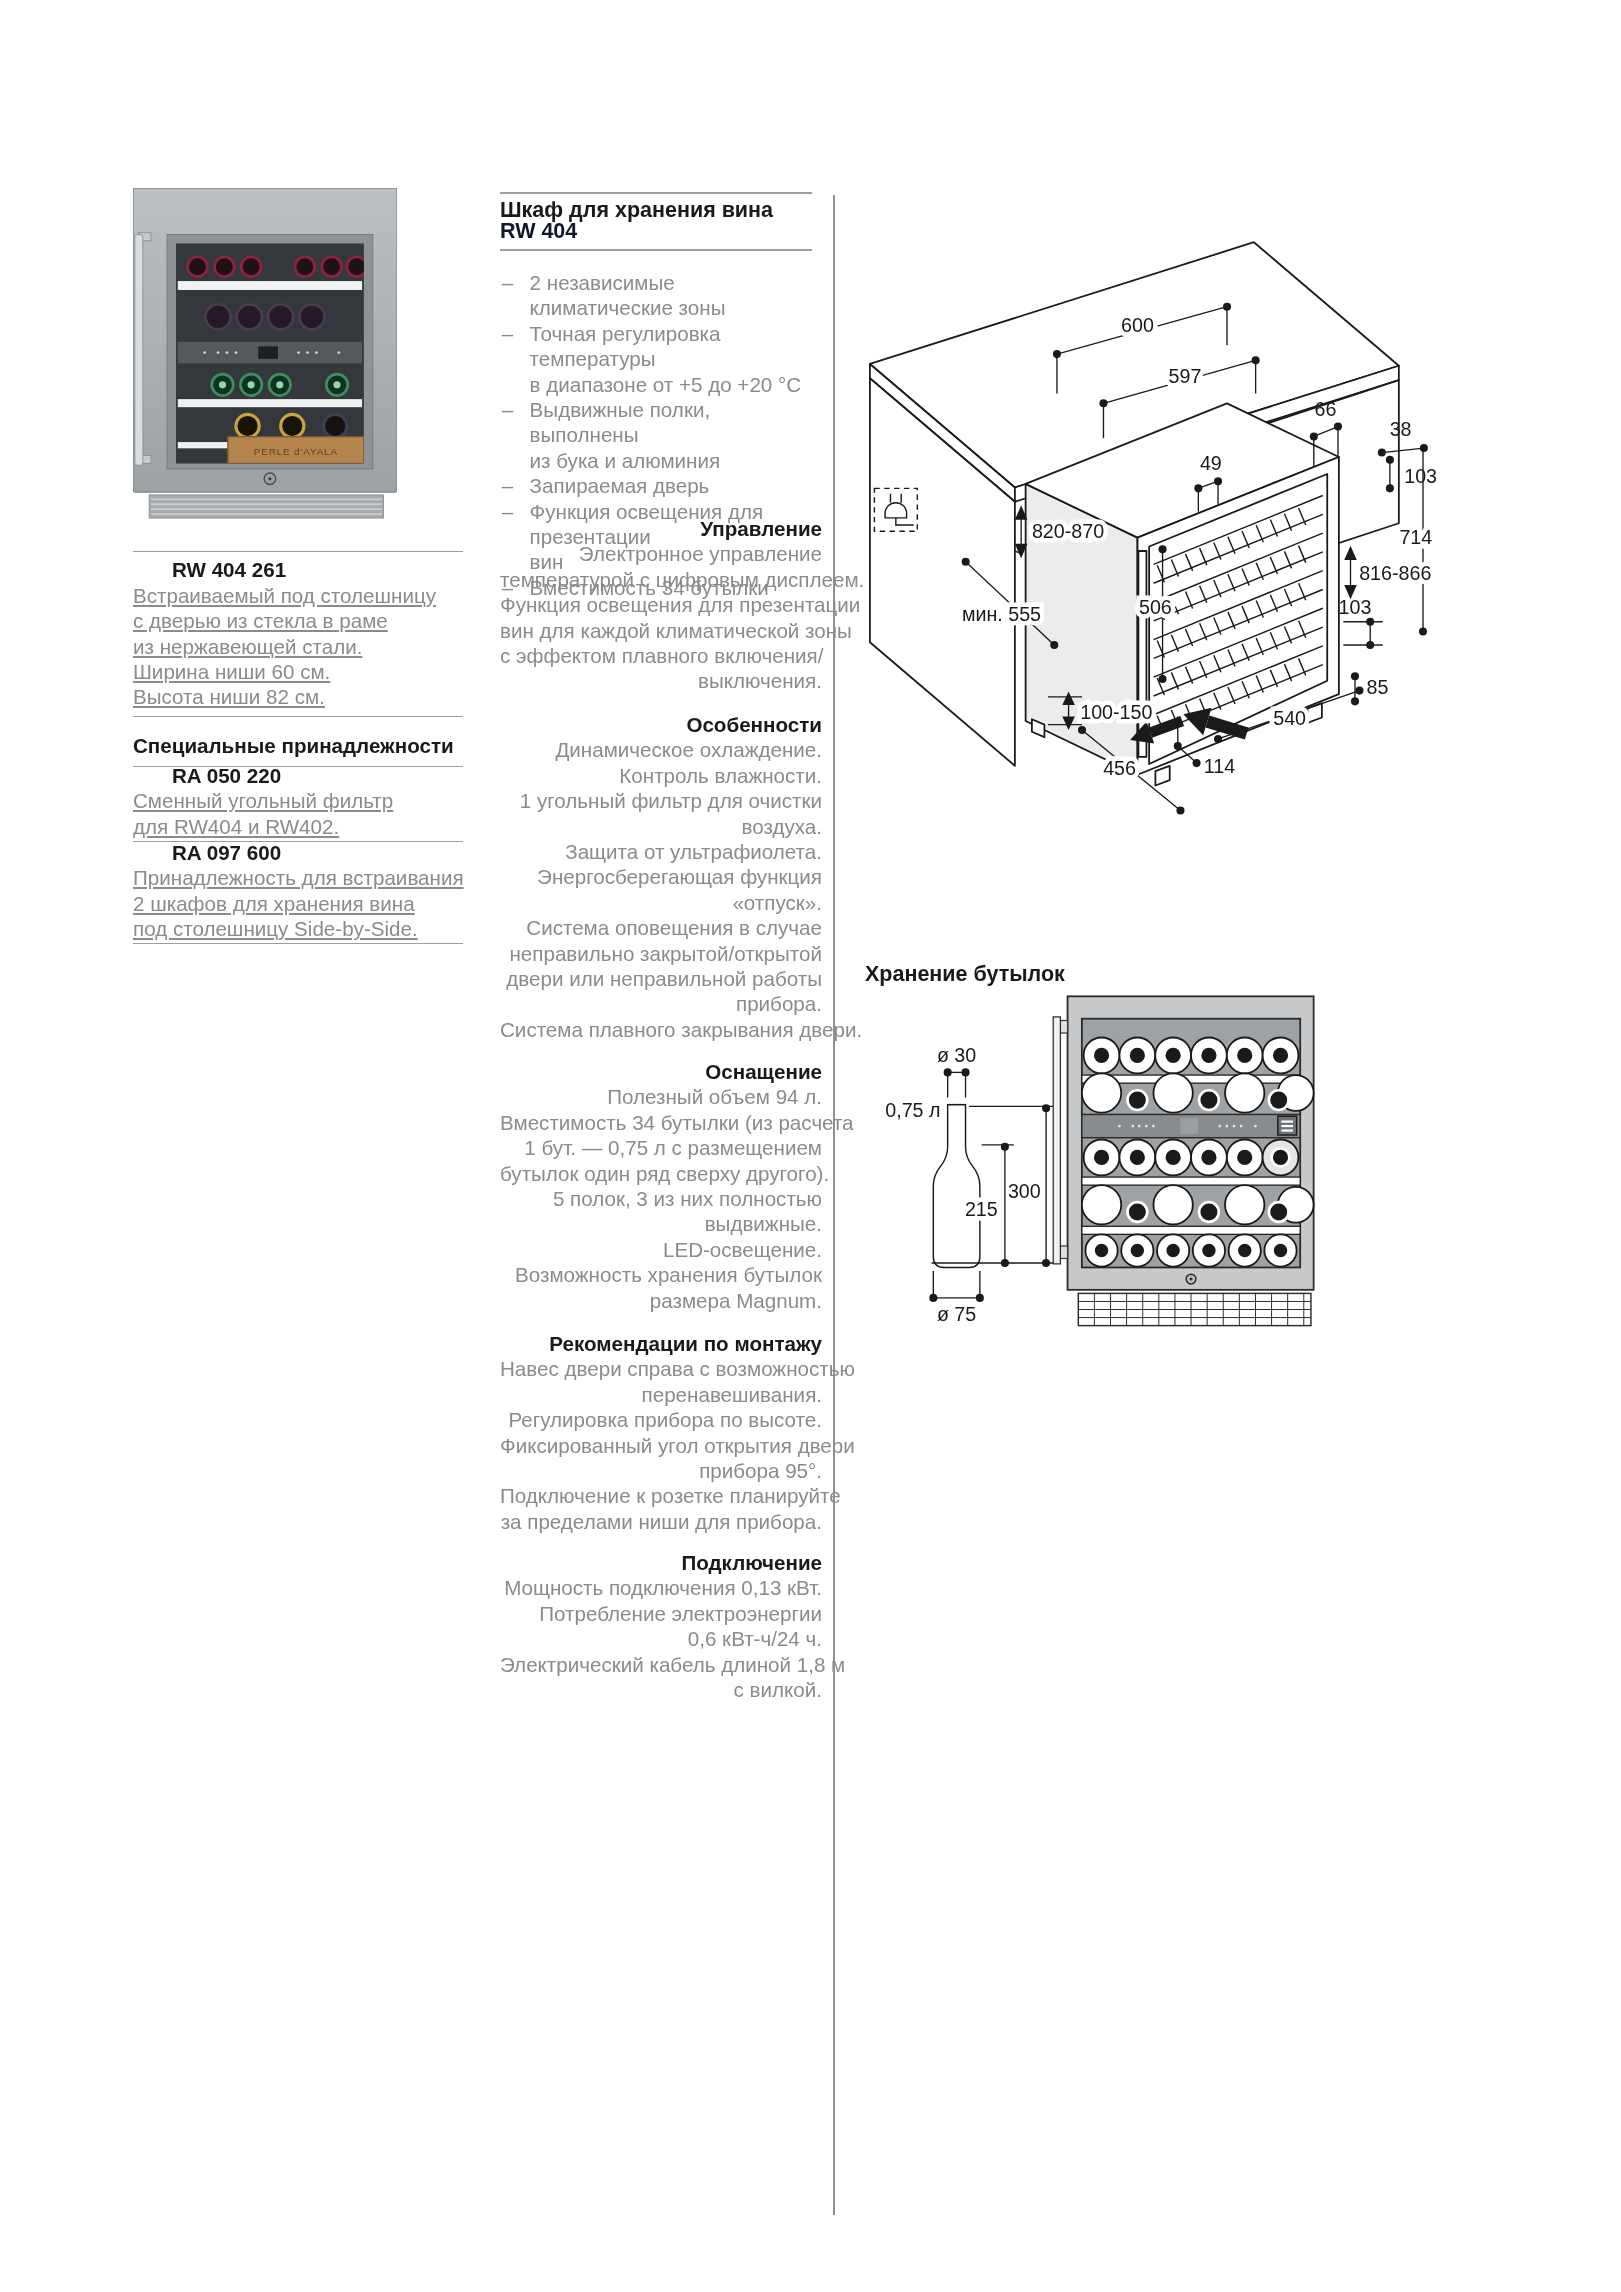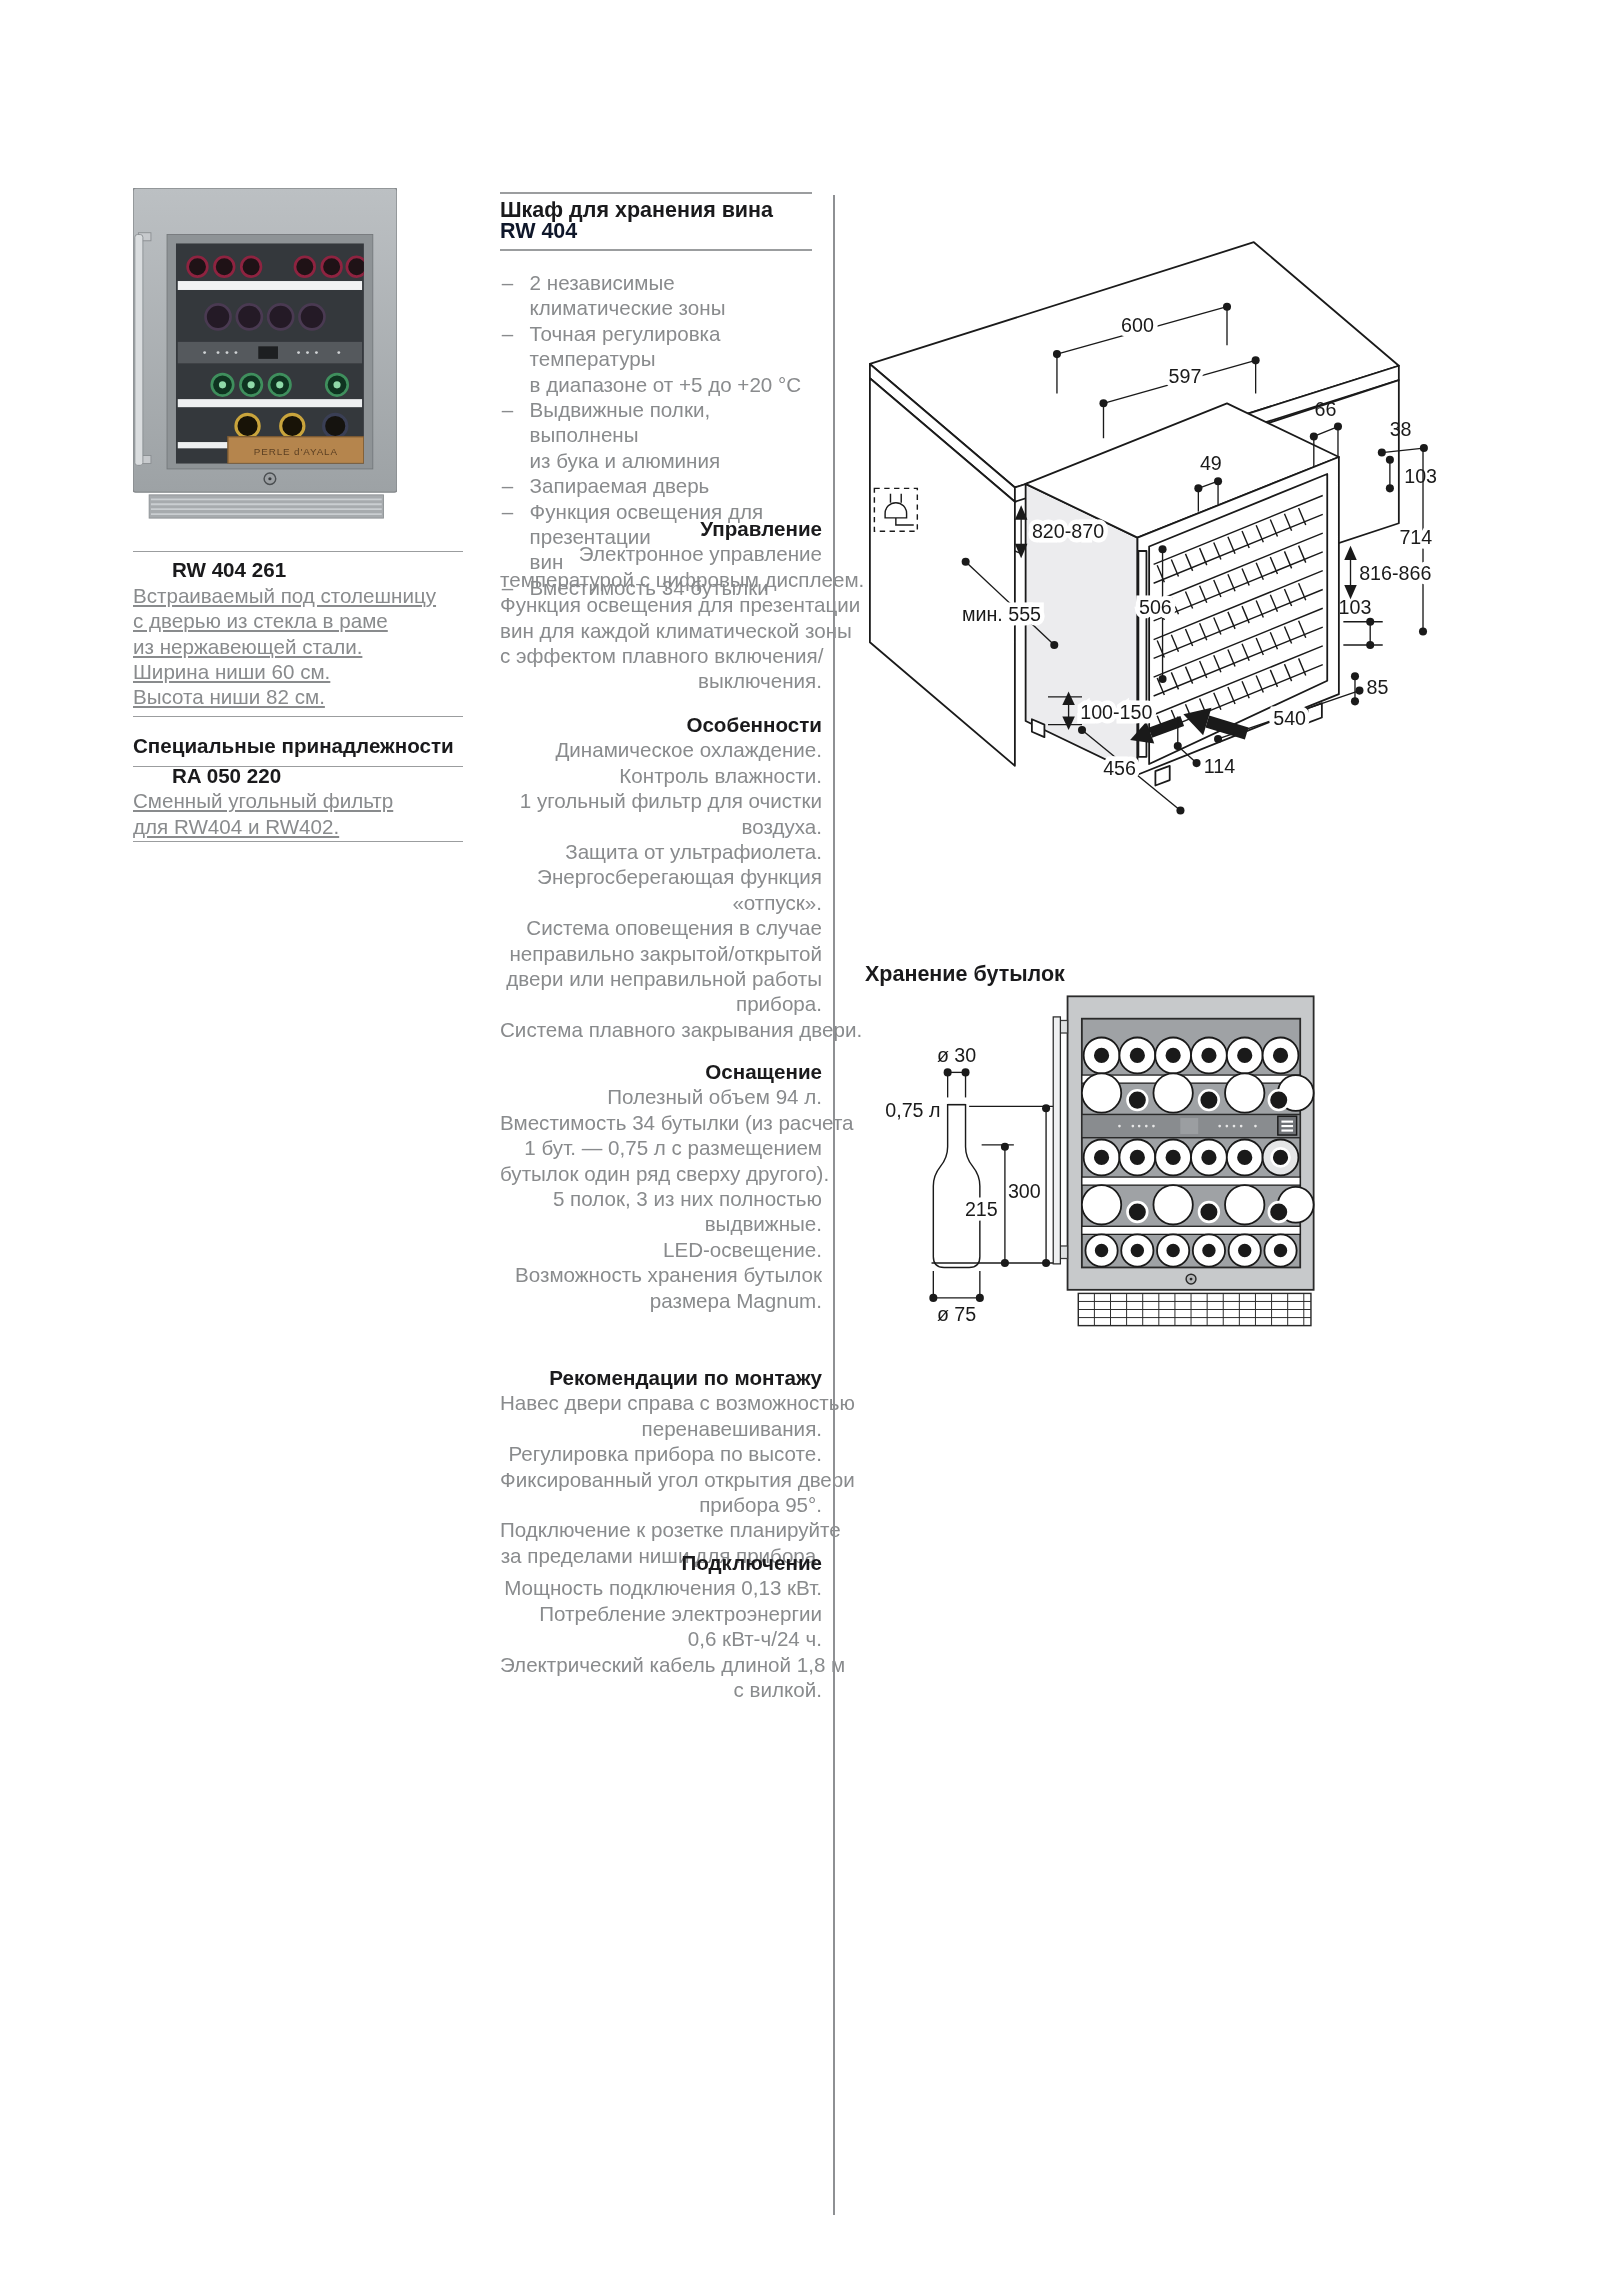--- a/index.html
+++ b/index.html
@@ -128,20 +128,26 @@
   </div>
 
   <div class="abs bold-txt" style="left:133px;top:733px;width:330px;border-bottom:1.8px solid #9b9d9f;padding-bottom:8px;">Специальные принадлежности</div>
 
   <div class="abs lblock" style="left:133px;top:763px;width:330px;border-bottom:1.8px solid #9b9d9f;padding-bottom:1.8px;">
     <div class="code">RA 050 220</div>
     <div class="ln">Сменный угольный фильтр</div>
     <div class="ln">для RW404 и RW402.</div>
   </div>
 
+  <div class="abs lblock" style="left:133px;top:840px;width:330px;border-bottom:1.8px solid #9b9d9f;padding-bottom:1.8px;">
+    <div class="code">RA 097 600</div>
+    <div class="ln">Принадлежность для встраивания</div>
+    <div class="ln">2 шкафов для хранения вина</div>
+    <div class="ln">под столешницу Side-by-Side.</div>
+  </div>
 
   <div class="rule" style="left:500px;top:192px;width:312px;"></div>
   <div class="abs col-title" style="left:500px;top:199px;">Шкаф для хранения вина</div>
   <div class="abs col-model" style="left:500px;top:220px;color:#0f172a;">RW 404</div>
   <div class="rule" style="left:500px;top:249px;width:312px;"></div>
 
   <div class="abs" style="left:500px;top:270px;width:322px;">
     <div class="bullet-line"><span class="dash">–</span><span>2 независимые климатические зоны</span></div>
     <div class="bullet-line"><span class="dash">–</span><span>Точная регулировка температуры</span></div>
     <div class="bullet-line"><span>в диапазоне от +5 до +20 °C</span></div>
@@ -185,21 +191,21 @@
     <div class="ln">Вместимость 34 бутылки (из расчета</div>
     <div class="ln">1 бут. — 0,75 л с размещением</div>
     <div class="ln">бутылок один ряд сверху другого).</div>
     <div class="ln">5 полок, 3 из них полностью</div>
     <div class="ln">выдвижные.</div>
     <div class="ln">LED-освещение.</div>
     <div class="ln">Возможность хранения бутылок</div>
     <div class="ln">размера Magnum.</div>
   </div>
 
-  <div class="section" style="left:500px;top:1331px;margin-top:34px;">
+  <div class="section" style="left:500px;top:1331px;">
     <h3>Рекомендации по монтажу</h3>
     <div class="ln">Навес двери справа с возможностью</div>
     <div class="ln">перенавешивания.</div>
     <div class="ln">Регулировка прибора по высоте.</div>
     <div class="ln">Фиксированный угол открытия двери</div>
     <div class="ln">прибора 95°.</div>
     <div class="ln">Подключение к розетке планируйте</div>
     <div class="ln">за пределами ниши для прибора.</div>
   </div>
 

